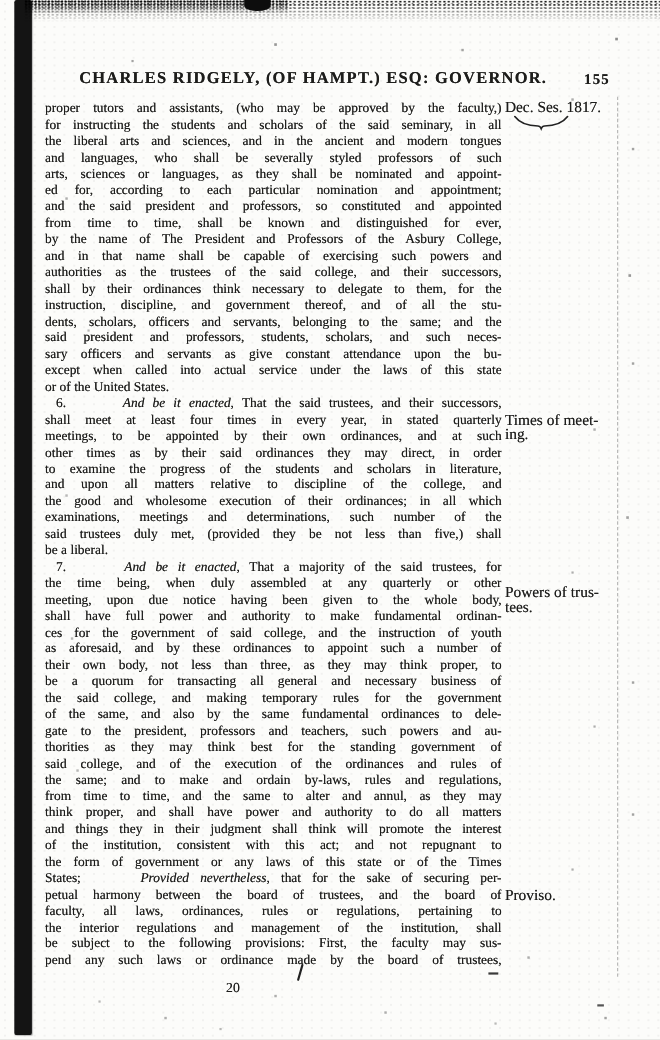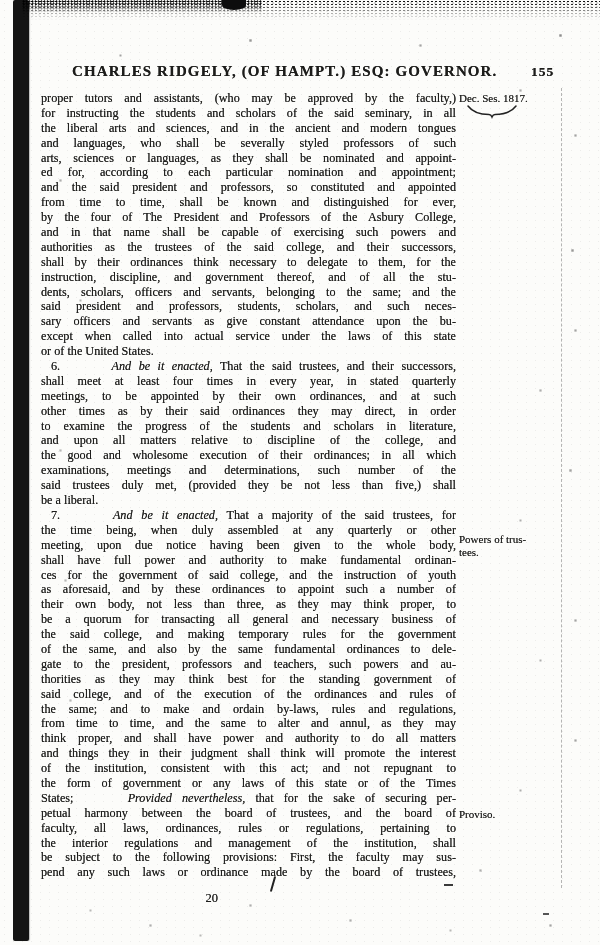--- a/index.html
+++ b/index.html
@@ -39,21 +39,21 @@
   
   .hdr-title{position:absolute;left:72px;top:63px;font-size:15px;font-weight:700;letter-spacing:1.1px;white-space:nowrap;text-shadow:0 0 .5px rgba(25,25,25,.8);}
   .hdr-num{position:absolute;left:531px;top:64px;font-size:13.5px;font-weight:700;letter-spacing:1px;text-shadow:0 0 .5px rgba(25,25,25,.8);}
   
   .bodycol{position:absolute;left:41px;top:91px;width:415px;font-size:12.2px;line-height:14.9px;text-shadow:0 0 .6px rgba(25,25,25,.75);}
   .tline{text-align:justify;text-align-last:justify;height:14.9px;overflow:hidden;}
   .endleft .tline:last-child{text-align-last:left;}
   .lead{padding-left:10px;}
   .it{font-style:italic;margin-left:44px;}
   
-  .mnote{position:absolute;left:459px;width:136px;font-size:11px;line-height:13px;text-shadow:0 0 .5px rgba(25,25,25,.7);}
+  .mnote{position:absolute;left:459px;width:136px;font-size:14px;line-height:13px;text-shadow:0 0 .5px rgba(25,25,25,.7);}
   .brace{position:absolute;left:466px;top:103px;}
   
   .sig{position:absolute;left:158px;top:891px;width:60px;text-align:right;font-size:12.5px;text-shadow:0 0 .5px rgba(25,25,25,.7);}
   
   .slash{position:absolute;left:272px;top:876px;width:2px;height:16px;background:#222;transform:rotate(16deg);border-radius:1px;}
   .dash1{position:absolute;left:444px;top:884px;width:9px;height:2px;background:#3a3a3a;}
   .dash2{position:absolute;left:543px;top:913px;width:6px;height:2px;background:#555;}
   .speckles{position:absolute;left:0;top:0;width:1px;height:1px;background:transparent;pointer-events:none;
     box-shadow:
       250px 40px 0 .7px rgba(30,30,30,.45), 420px 45px 0 .6px rgba(30,30,30,.4),
@@ -94,21 +94,21 @@
 
     <div class="para endleft">
         <div class="tline">proper tutors and assistants, (who may be approved by the faculty,)</div>
         <div class="tline">for instructing the students and scholars of the said seminary, in all</div>
         <div class="tline">the liberal arts and sciences, and in the ancient and modern tongues</div>
         <div class="tline">and languages, who shall be severally styled professors of such</div>
         <div class="tline">arts, sciences or languages, as they shall be nominated and appoint-</div>
         <div class="tline">ed for, according to each particular nomination and appointment;</div>
         <div class="tline">and the said president and professors, so constituted and appointed</div>
         <div class="tline">from time to time, shall be known and distinguished for ever,</div>
-        <div class="tline">by the four of The President and Professors of the Asbury College,</div>
+        <div class="tline">by the name of The President and Professors of the Asbury College,</div>
         <div class="tline">and in that name shall be capable of exercising such powers and</div>
         <div class="tline">authorities as the trustees of the said college, and their successors,</div>
         <div class="tline">shall by their ordinances think necessary to delegate to them, for the</div>
         <div class="tline">instruction, discipline, and government thereof, and of all the stu-</div>
         <div class="tline">dents, scholars, officers and servants, belonging to the same; and the</div>
         <div class="tline">said president and professors, students, scholars, and such neces-</div>
         <div class="tline">sary officers and servants as give constant attendance upon the bu-</div>
         <div class="tline">except when called into actual service under the laws of this state</div>
         <div class="tline">or of the United States.</div>
       </div>
@@ -161,20 +161,24 @@
     </div>
 
   </div>
 
   <div class="mnote" style="top:92px">
     <div>Dec. Ses. 1817.</div>
   </div>
   <svg class="brace" width="52" height="16" viewBox="0 0 52 16">
     <path d="M2,3 C8,11 18,11.5 23,11.5 C25,11.5 26,14 26,14 C26,14 27,11.5 29,11.5 C34,11.5 44,11 50,3" fill="none" stroke="#222" stroke-width="1.5" stroke-linecap="round"></path>
   </svg>
+  <div class="mnote" style="top:376px">
+    <div>Times of meet-</div>
+    <div>ing.</div>
+  </div>
   <div class="mnote" style="top:533px">
     <div>Powers of trus-</div>
     <div>tees.</div>
   </div>
   <div class="mnote" style="top:808px">
     <div>Proviso.</div>
   </div>
 
   <div class="sig">20</div>
 

